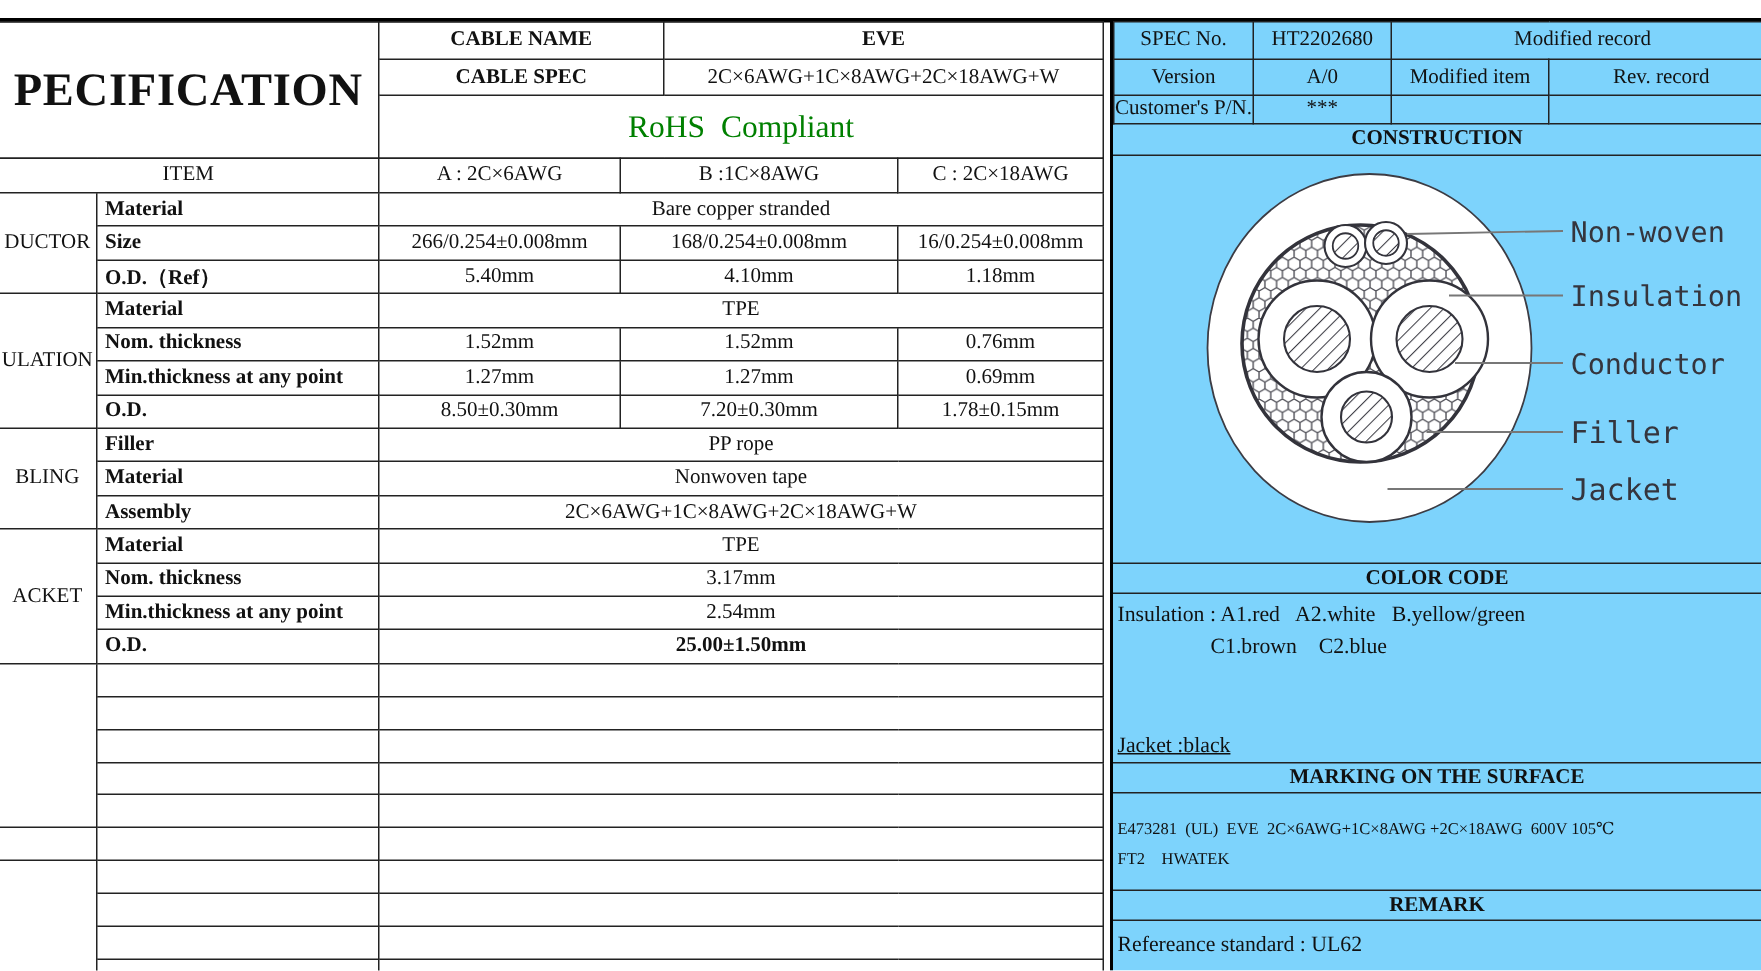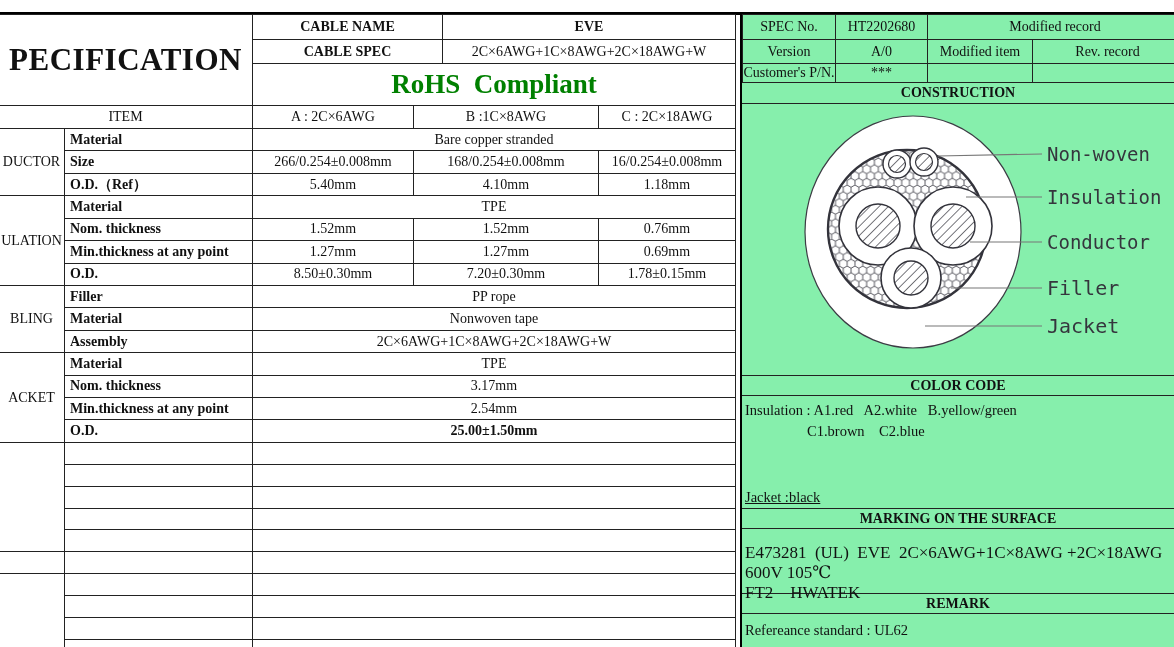--- a/index.html
+++ b/index.html
@@ -9,43 +9,43 @@
 
   .topline { position: absolute; left: 0; top: 12px; width: 1174px; height: 3px; background: #000; }
 
   table { border-collapse: collapse; table-layout: fixed; }
   td { border: 1px solid #222; font-size: 14px; text-align: center; overflow: hidden; white-space: nowrap; }
 
   
   .hdr-table { position: absolute; left: -2px; top: 14px; width: 737px; }
   .title-cell { font-weight: bold; font-size: 31px; letter-spacing: 0.5px; }
   .lab { font-weight: bold; margin-top: 24px; }
-  .rohs { font-weight: bold; font-size: 27px; color: #008000; white-space: pre; }
+  .rohs { font-weight: normal; font-size: 21px; color: #008000; white-space: pre; }
 
   
   .spec-table { position: absolute; left: -2px; top: 105px; width: 737px; }
   .spec-table td.item-label { text-align: left; padding-left: 5px; font-weight: bold; }
   .spec-table .group-cell { font-size: 14px; }
   .hdr-row td { font-size: 14px; }
   .item-hdr { font-weight: normal; font-size: 15px; }
   .bold { font-weight: bold; }
 
   
   .right-panel { position: absolute; left: 740px; top: 14px; width: 434px; height: 633px;
-                 border-left: 2px solid #000; overflow: hidden; background: #86efac; }
+                 border-left: 2px solid #000; overflow: hidden; background: #7dd3fc; }
   .info-table { width: 440px; }
   .section-bar { height: 21px; line-height: 20px; text-align: center; font-weight: bold;
                  font-size: 14px; border-bottom: 1px solid #222; }
   .bt { border-top: 1px solid #222; }
   .diagram-box { height: 271px; position: relative; }
   .cc-content { height: 112px; display: flex; flex-direction: column; font-size: 14.5px; padding: 4px 2px 2px 3px; }
   .cc-line { white-space: pre; line-height: 21px; }
   .cc-line2 { padding-left: 62px; }
   .cc-jacket { margin-top: auto; white-space: pre; text-decoration: underline; }
-  .mk-content { height: 64px; font-size: 17px; padding: 2px 2px 2px 3px; }
+  .mk-content { height: 64px; font-size: 11px; padding: 2px 2px 2px 3px; }
   .mk-line1 { margin-top: 12px; white-space: pre-wrap; line-height: 20px; }
   .mk-line2 { white-space: pre; line-height: 20px; }
   .rm-content { font-size: 14.5px; padding: 8px 2px 2px 3px; }
 </style>
 </head>
 <body>
 
 <div class="sheet">
   <div class="topline"></div>
 

